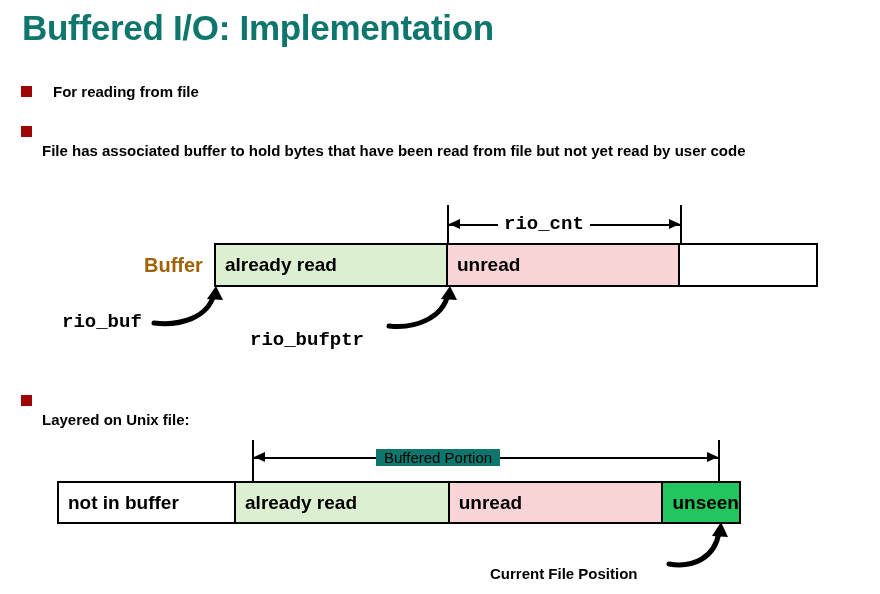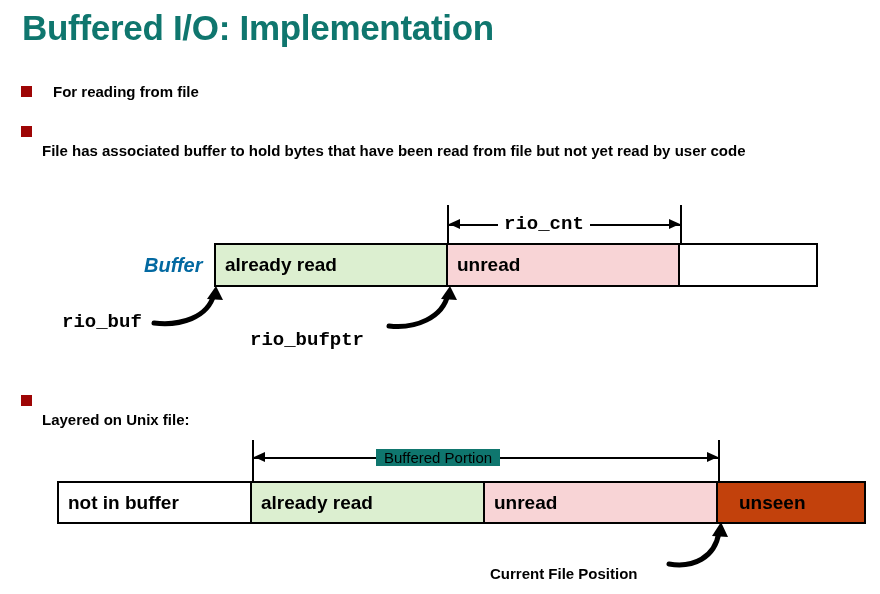--- a/index.html
+++ b/index.html
@@ -73,22 +73,21 @@
   .seg span { padding-left: 9px; }
   .seg.divider-right { border-right: 2px solid #000000; }
 
   
   #buffer-label {
     position: absolute;
     left: 144px;
     top: 254px;
     font-size: 20px;
     font-weight: bold;
-    font-style: italic;
-    color: #0369a1;
+    color: #a16207;
   }
   #buffer-bar {
     left: 214px;
     top: 243px;
     width: 604px;
     height: 44px;
   }
   .dim-rule {
     position: absolute;
     height: 0;
@@ -127,21 +126,21 @@
     color: #000000;
     white-space: nowrap;
   }
 
   .curve-arrow { position: absolute; overflow: visible; }
 
   
   #file-bar {
     left: 57px;
     top: 481px;
-    width: 809px;
+    width: 684px;
     height: 43px;
   }
   #buffered-portion-label {
     position: absolute;
     font-size: 15px;
     font-weight: normal;
     background: #0f766e;
     padding: 0 8px;
     white-space: nowrap;
     margin-left: 8px;
@@ -237,21 +236,21 @@
     <div class="bar" id="file-bar">
       <div class="seg divider-right" style="width:193px; background:#FFFFFF;">
         <span>not in buffer</span>
       </div>
       <div class="seg divider-right" style="width:233px; background:#DCEFD0;">
         <span>already read</span>
       </div>
       <div class="seg divider-right" style="width:233px; background:#F8D4D6;">
         <span>unread</span>
       </div>
-      <div class="seg" style="flex:1 1 auto; background:#c2410c;padding-left:12px;">
+      <div class="seg" style="flex:1 1 auto; background:#22c55e;">
         <span>unseen</span>
       </div>
     </div>
 
     <div id="current-file-position-label">Current File Position</div>
 
     <svg class="curve-arrow" style="left:665px; top:522px; width:70px; height:48px;" viewBox="0 0 70 48">
       <path d="M 4 42 C 28 46, 50 36, 54 10" stroke="#000000" stroke-width="5" fill="none" stroke-linecap="round"></path>
       <polygon points="56,0 63,15 47,14" fill="#000000"></polygon>
     </svg>

